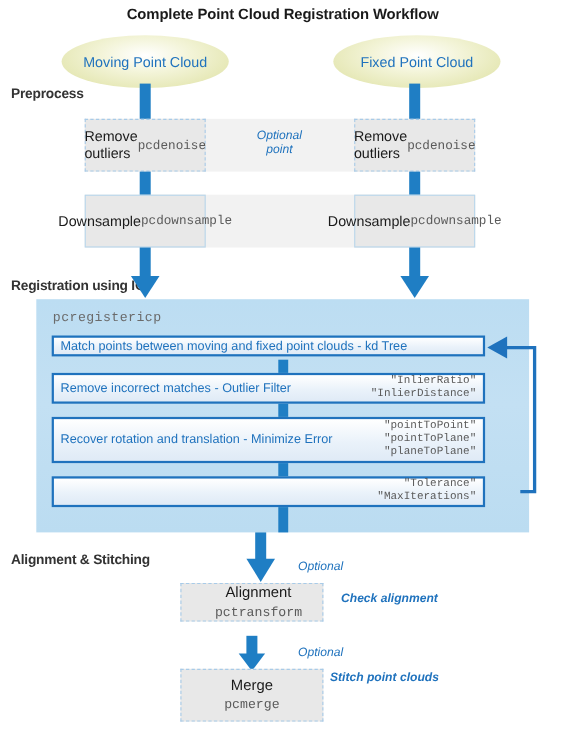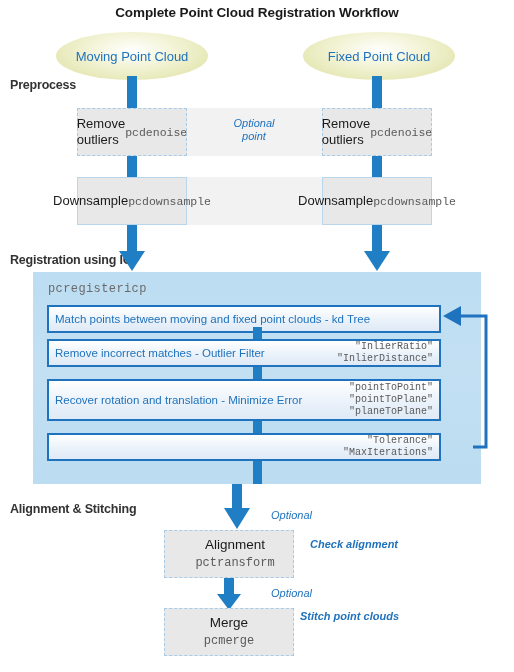--- a/index.html
+++ b/index.html
@@ -147,21 +147,21 @@
   </svg>
   <svg class="arrow" style="left:358px;top:225px;" width="38" height="47">
     <rect x="14" y="0" width="10" height="28" fill="#1f7ec4"></rect>
     <polygon points="6,26 32,26 19,46" fill="#1f7ec4"></polygon>
   </svg>
 
   <div class="abs icp-panel" style="left:33px;top:272px;width:448px;height:212px;">
 
     <div class="abs icp-fn" style="left:15px;top:10px;">pcregistericp</div>
 
-    <div class="abs icp-step" style="left:14px;top:33px;width:394px;height:28px;">
+    <div class="abs icp-step" style="left:14px;top:33px;width:394px;height:19px;">
       <span class="stext">Match points between moving and fixed point clouds - kd Tree</span>
     </div>
 
     <div class="abs icp-step" style="left:14px;top:67px;width:394px;height:28px;">
       <span class="stext">Remove incorrect matches - Outlier Filter</span>
       <span class="icp-params">
         <div>"InlierRatio"</div>
         <div>"InlierDistance"</div>
       </span>
     </div>
@@ -191,21 +191,21 @@
       <path d="M 40 145 L 53 145 L 53 14 L 24 14" stroke="#1f72bd" stroke-width="3" fill="none"></path>
       <polygon points="28,4 28,24 10,14" fill="#1f72bd"></polygon>
     </svg>
   </div>
 
   <svg class="arrow" style="left:222px;top:484px;" width="38" height="46">
     <rect x="10" y="0" width="10" height="26" fill="#1f7ec4"></rect>
     <polygon points="2,24 28,24 15,45" fill="#1f7ec4"></polygon>
   </svg>
 
-  <div class="abs bbox" style="left:164px;top:530px;width:130px;height:48px;padding-left:12px;">
+  <div class="abs bbox" style="left:164px;top:530px;width:130px;height:35px;padding-left:12px;">
     <div class="l1">Alignment</div>
     <div class="l2">pctransform</div>
   </div>
 
   <div class="abs note left" style="left:271px;top:509px;">Optional</div>
   <div class="abs note left bold" style="left:300px;top:538px;margin-left:10px;">Check alignment</div>
 
   <svg class="arrow" style="left:215px;top:578px;" width="30" height="33">
     <rect x="9" y="0" width="10" height="18" fill="#1f7ec4"></rect>
     <polygon points="2,16 26,16 14,32" fill="#1f7ec4"></polygon>

